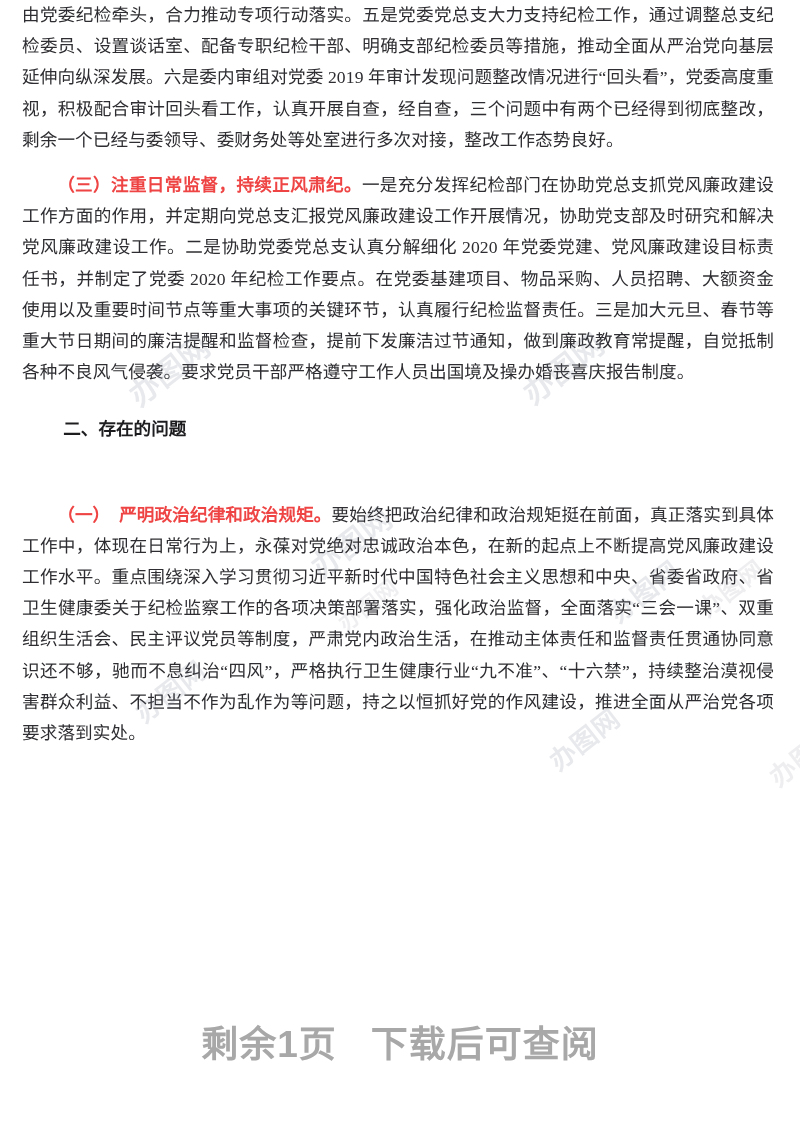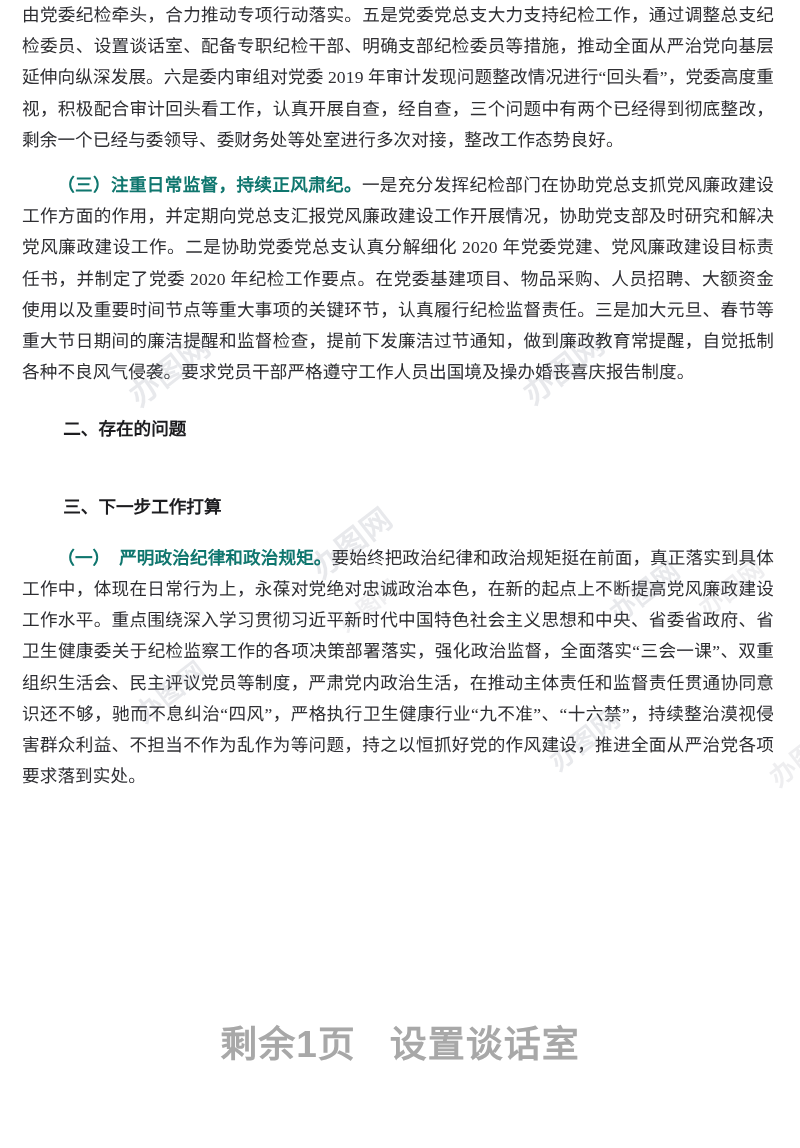--- a/index.html
+++ b/index.html
@@ -67,21 +67,21 @@
     text-align: justify;
     text-justify: inter-ideograph;
     letter-spacing: 0.1px;
     font-family: "Liberation Serif", "DejaVu Serif", serif;
   }
   p.indent {
     text-indent: 2em;
   }
   .lead {
     font-weight: 700;
-    color: #0f766e;
+    color: #ef4444;
   }
   h2.heading {
     margin: 6px;
     font-size: 17.6px;
     line-height: 31.2px;
     font-weight: 700;
     color: #1d1d20;
     text-indent: 2em;
     font-family: "Liberation Serif", "DejaVu Serif", serif;
   }
@@ -142,31 +142,30 @@
 
     <div class="gap-md"></div>
 
     <h2 class="heading">二、存在的问题</h2>
 
     <div class="gap-sm"></div>
 
 
     <div class="gap-md"></div>
 
-    <h2 class="heading">三、下一步工作打算</h2>
 
     <div class="gap-sm"></div>
 
     <p class="para indent"><span class="lead">（一）　严明政治纪律和政治规矩。</span><span>要始终把政治纪律和政治规矩挺在前面，真正落实到具体工作中，体现在日常行为上，永葆对党绝对忠诚政治本色，在新的起点上不断提高党风廉政建设工作水平。重点围绕深入学习贯彻习近平新时代中国特色社会主义思想和中央、省委省政府、省卫生健康委关于纪检监察工作的各项决策部署落实，强化政治监督，全面落实“三会一课”、双重组织生活会、民主评议党员等制度，严肃党内政治生活，在推动主体责任和监督责任贯通协同意识还不够，驰而不息纠治“四风”，严格执行卫生健康行业“九不准”、“十六禁”，持续整治漠视侵害群众利益、不担当不作为乱作为等问题，持之以恒抓好党的作风建设，推进全面从严治党各项要求落到实处。</span></p>
 
     <div class="gap-sm"></div>
 
 
   </div>
 
   <div class="paywall">
     <div class="paywall-inner">
       <span>剩余1页</span>
-      <span>设置谈话室</span>
+      <span>下载后可查阅</span>
     </div>
   </div>
 
 </div>
 
 </body></html>

